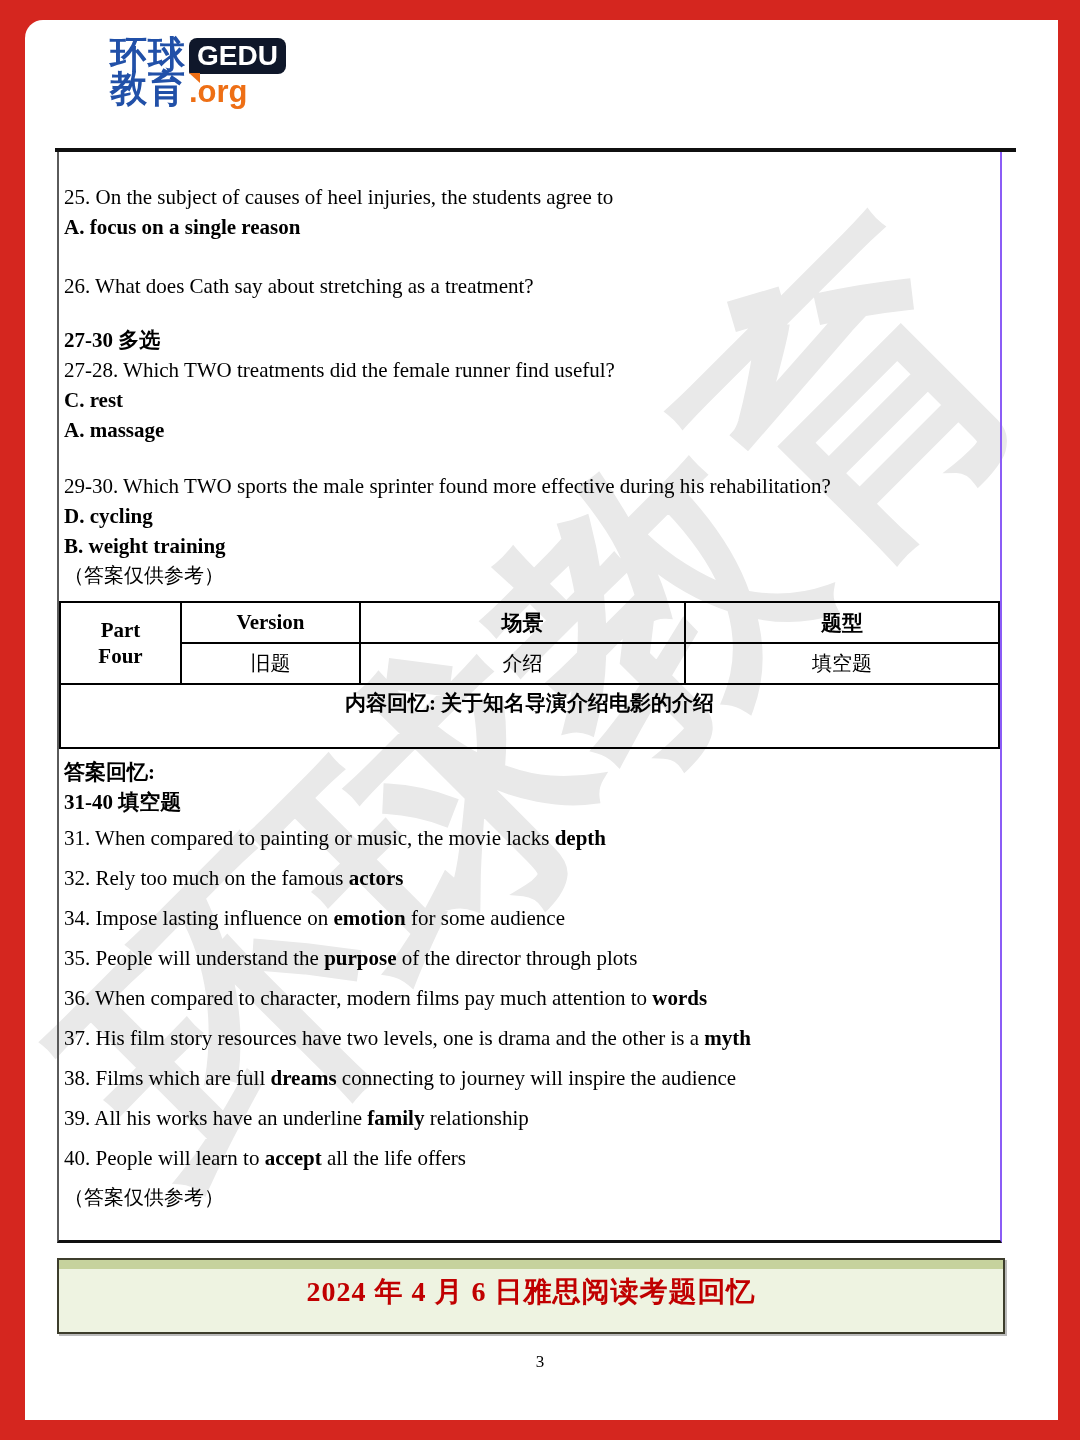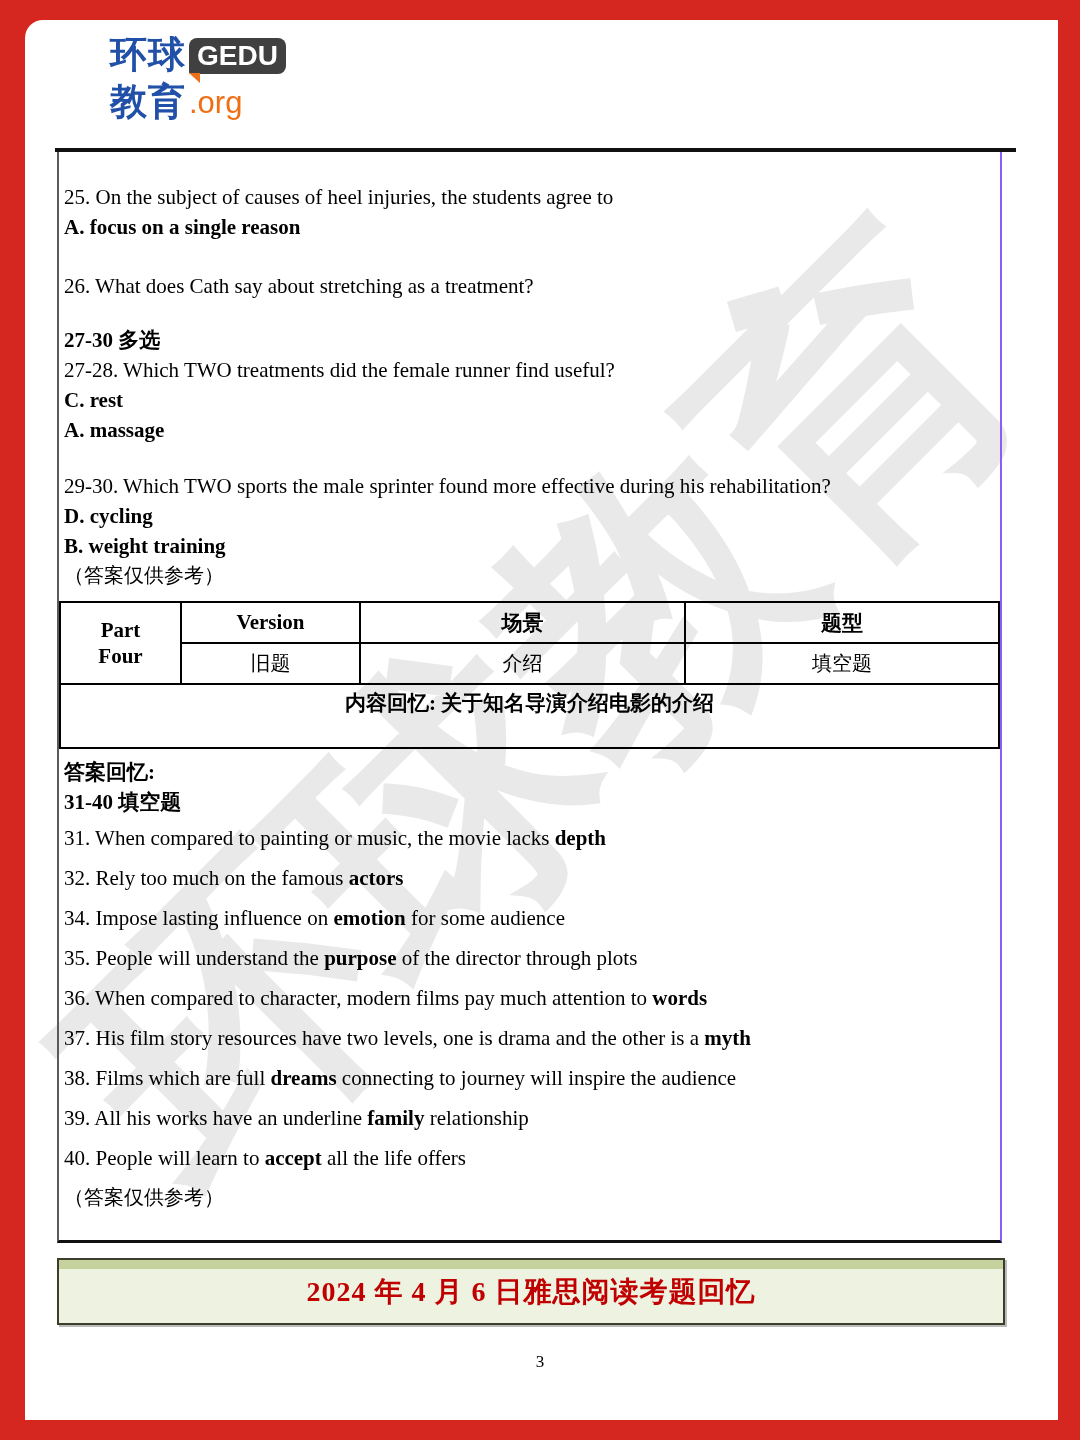--- a/index.html
+++ b/index.html
@@ -25,29 +25,29 @@
     transform: translate(-50%,-50%) rotate(-45deg);
     font-size: 295px; line-height:1; font-weight:700;
     color:#e9e9e9; white-space:nowrap; z-index:0;
     font-family:"DejaVu Sans","Liberation Sans",sans-serif;
   }
 
   
   .logo { position:absolute; left:110px; top:38px; display:flex; z-index:2;
           font-family:"Liberation Sans","DejaVu Sans",sans-serif; }
   .logo-cn { display:flex; flex-direction:column; color:#2150a8; font-weight:bold;
-             font-size:37px; line-height:34px; letter-spacing:1px;justify-content:space-between; }
+             font-size:37px; line-height:34px; letter-spacing:1px; }
   .logo-right { display:flex; flex-direction:column; margin-left:3px; }
-  .gedu-badge { position:relative; background:#404040; color:#fff; font-weight:bold;
+  .gedu-badge { position:relative; background:#0f172a; color:#fff; font-weight:bold;
                 font-size:28px; line-height:34px; padding:1px 8px; border-radius:8px 8px 8px 2px; }
   .gedu-badge::after {
     content:""; position:absolute; left:0px; bottom:-9px;
     border-top:10px solid #ee6f15; border-left:11px solid transparent;
   }
-  .org-text { color:#ee6f15; font-weight:normal; font-size:31px; line-height:33px; margin-top:12px; }
+  .org-text { color:#ee6f15; font-weight:bold; font-size:31px; line-height:33px; margin-top:1px; }
 
   
   .top-rule { position:absolute; left:55px; top:148px; width:961px; height:4px; background:#101010; z-index:2; }
   .main-box {
     position:absolute; left:57px; top:152px; width:945px; height:1091px;
     border-left:2px solid #5a5a5a; border-right:2px solid #8b5cf6; border-bottom:3px solid #101010;
     box-sizing:border-box; z-index:1; padding-top:30px;
   }
   .line { height:30px; line-height:30px; font-size:21px; padding:0 5px; white-space:nowrap; }
   .line.bold { font-weight:bold; }
@@ -67,21 +67,21 @@
   }
 
   
   .item { margin-bottom:10px; }
   .item .kw { font-weight:bold; }
   .sec-title { font-weight:bold; }
   .subtitle-gap { margin-bottom:6px; }
 
   
   .banner {
-    position:absolute; left:57px; top:1258px; width:948px; height:67px;
+    position:absolute; left:57px; top:1258px; width:948px; height:76px;
     border:2px solid #3d3d2c; box-sizing:border-box; background:#eef3e1; z-index:2;
     box-shadow: 2px 2px 0 #bbb;
   }
   .banner-strip { height:9px; background:#c6d29d; }
   .banner-body { height:46px; display:flex; align-items:center; justify-content:center; }
   .banner-title { color:#c00000; font-weight:bold; font-size:28px; letter-spacing:1px; }
 
   
   .page-num { position:absolute; left:0; top:1352px; width:1080px; text-align:center;
               font-size:17px; z-index:2; }

